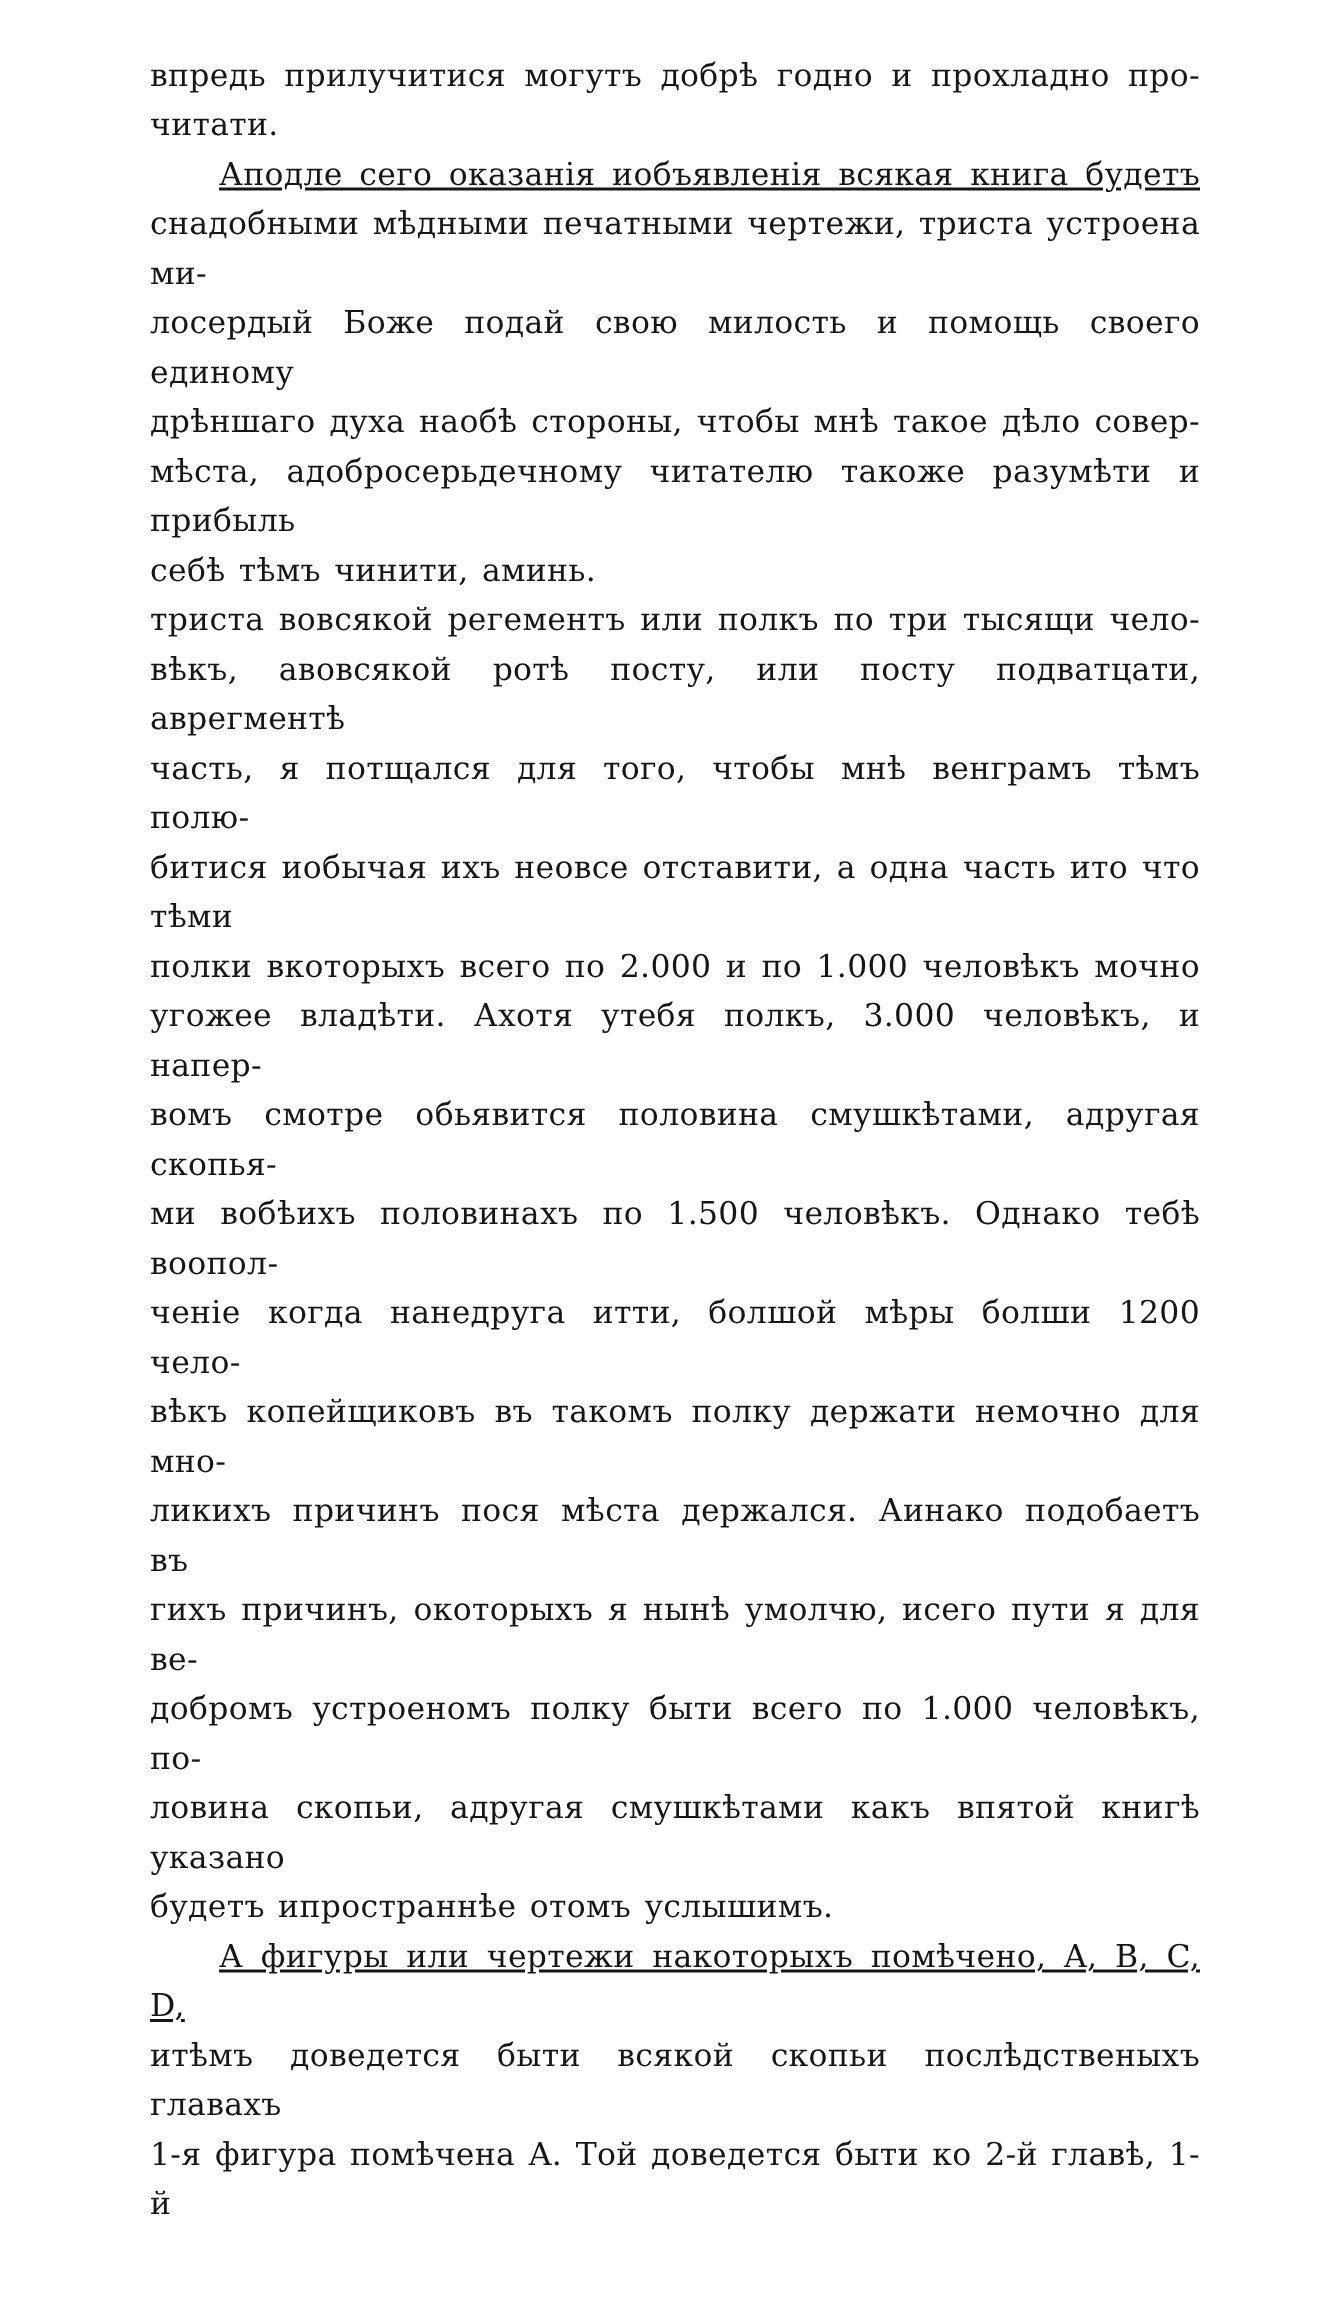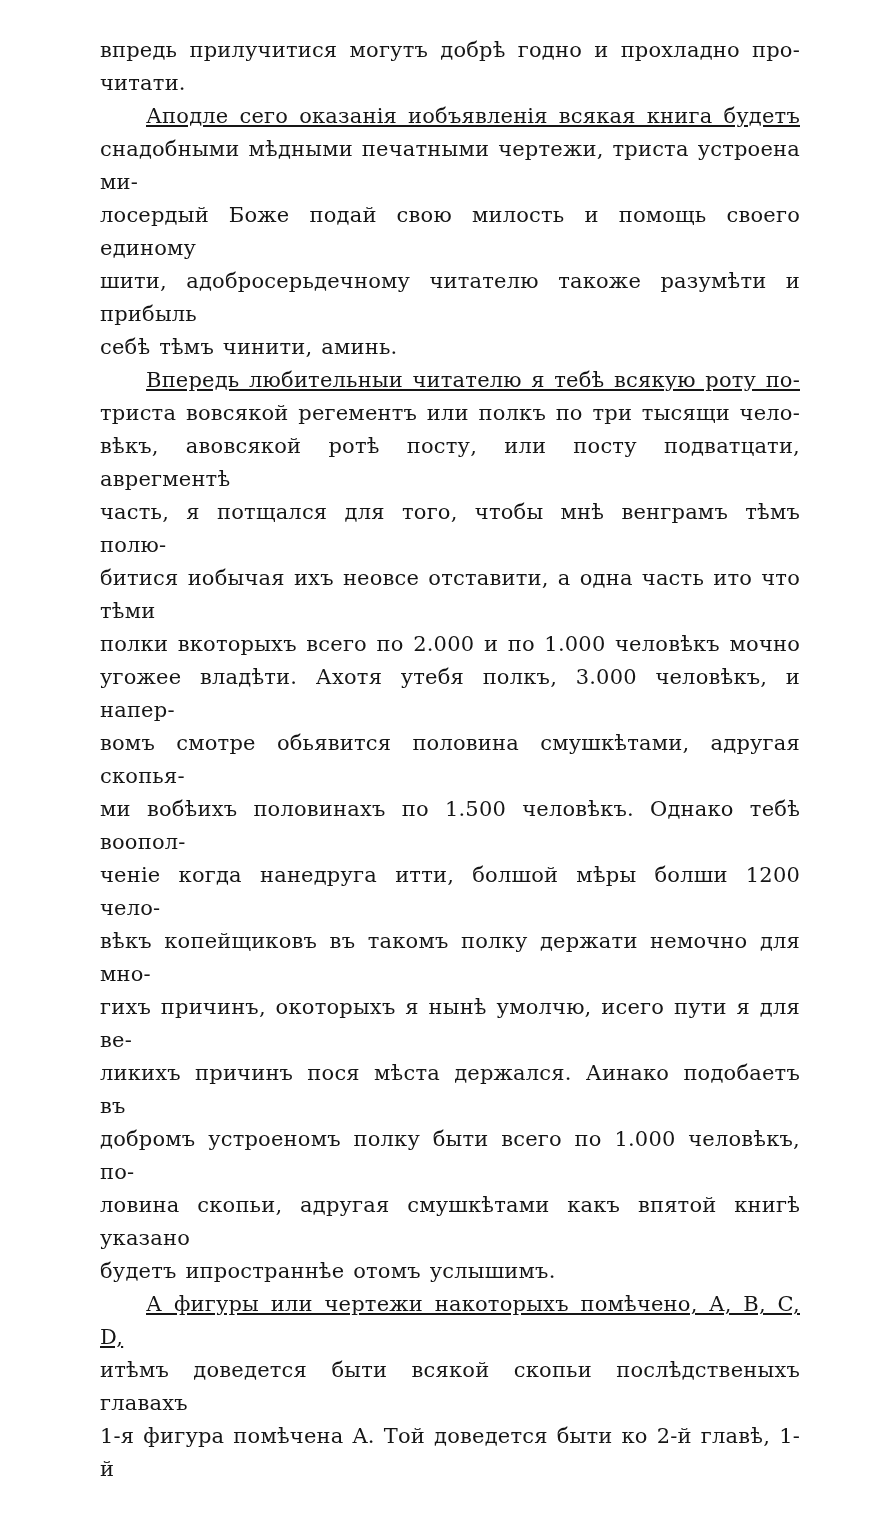--- a/index.html
+++ b/index.html
@@ -47,37 +47,37 @@
 <div class="page">
   <div class="text-block" id="text-block" style="background: rgb(255, 255, 255); color: rgb(22, 22, 22);">
       <div class="para">
         <div class="line">впредь прилучитися могутъ добрѣ годно и прохладно про-</div>
         <div class="line flush">читати.</div>
       </div>
       <div class="para">
         <div class="line indent">Аподле сего оказанія иобъявленія всякая книга будетъ</div>
         <div class="line">снадобными мѣдными печатными чертежи, триста устроена ми-</div>
         <div class="line">лосердый Боже подай свою милость и помощь своего единому</div>
-        <div class="line">шити, адобросерьдечному читателю такоже разумѣти и прибыль</div>
+        <div class="line">дрѣншаго духа наобѣ стороны, чтобы мнѣ такое дѣло совер-</div>
+        <div class="line">мѣста, адобросерьдечному читателю такоже разумѣти и прибыль</div>
         <div class="line flush">себѣ тѣмъ чинити, аминь.</div>
       </div>
       <div class="para">
-        <div class="line indent">Впередь любительныи читателю я тебѣ всякую роту по-</div>
         <div class="line">триста вовсякой регементъ или полкъ по три тысящи чело-</div>
         <div class="line">вѣкъ, авовсякой ротѣ посту, или посту подватцати, аврегментѣ</div>
         <div class="line">часть, я потщался для того, чтобы мнѣ венграмъ тѣмъ полю-</div>
         <div class="line">битися иобычая ихъ неовсе отставити, а одна часть ито что тѣми</div>
         <div class="line">полки вкоторыхъ всего по 2.000 и по 1.000 человѣкъ мочно</div>
         <div class="line">угожее владѣти. Ахотя утебя полкъ, 3.000 человѣкъ, и напер-</div>
         <div class="line">вомъ смотре обьявится половина смушкѣтами, адругая скопья-</div>
         <div class="line">ми вобѣихъ половинахъ по 1.500 человѣкъ. Однако тебѣ воопол-</div>
         <div class="line">ченіе когда нанедруга итти, болшой мѣры болши 1200 чело-</div>
         <div class="line">вѣкъ копейщиковъ въ такомъ полку держати немочно для мно-</div>
+        <div class="line">ликихъ причинъ пося мѣста держался. Аинако подобаетъ въ</div>
         <div class="line">гихъ причинъ, окоторыхъ я нынѣ умолчю, исего пути я для ве-</div>
-        <div class="line">ликихъ причинъ пося мѣста держался. Аинако подобаетъ въ</div>
         <div class="line">добромъ устроеномъ полку быти всего по 1.000 человѣкъ, по-</div>
         <div class="line">ловина скопьи, адругая смушкѣтами какъ впятой книгѣ указано</div>
         <div class="line flush">будетъ ипространнѣе отомъ услышимъ.</div>
       </div>
       <div class="para">
         <div class="line indent">А фигуры или чертежи накоторыхъ помѣчено, A, B, C, D,</div>
         <div class="line">итѣмъ доведется быти всякой скопьи послѣдственыхъ главахъ</div>
         <div class="line">1-я фигура помѣчена A. Той доведется быти ко 2-й главѣ, 1-й</div>
       </div>
     </div>

